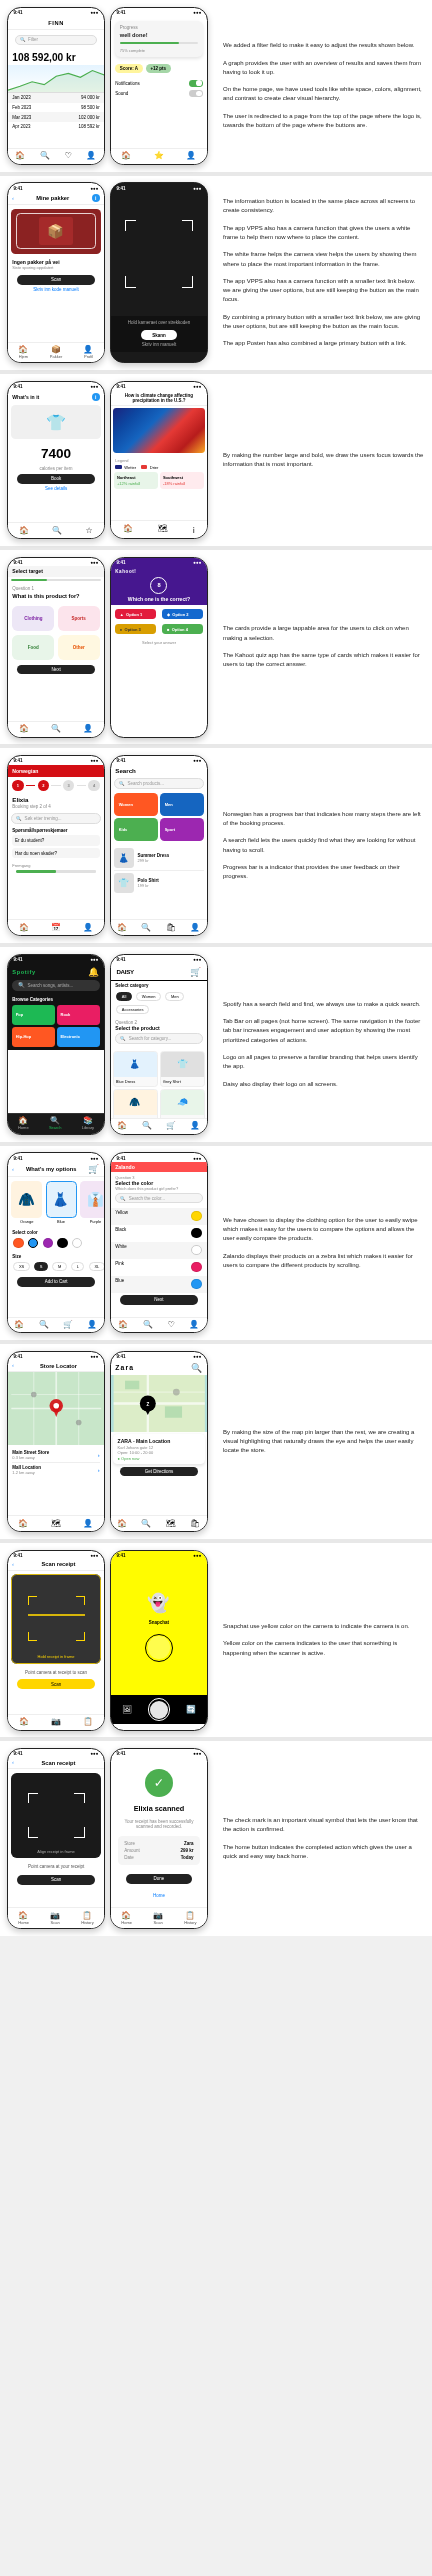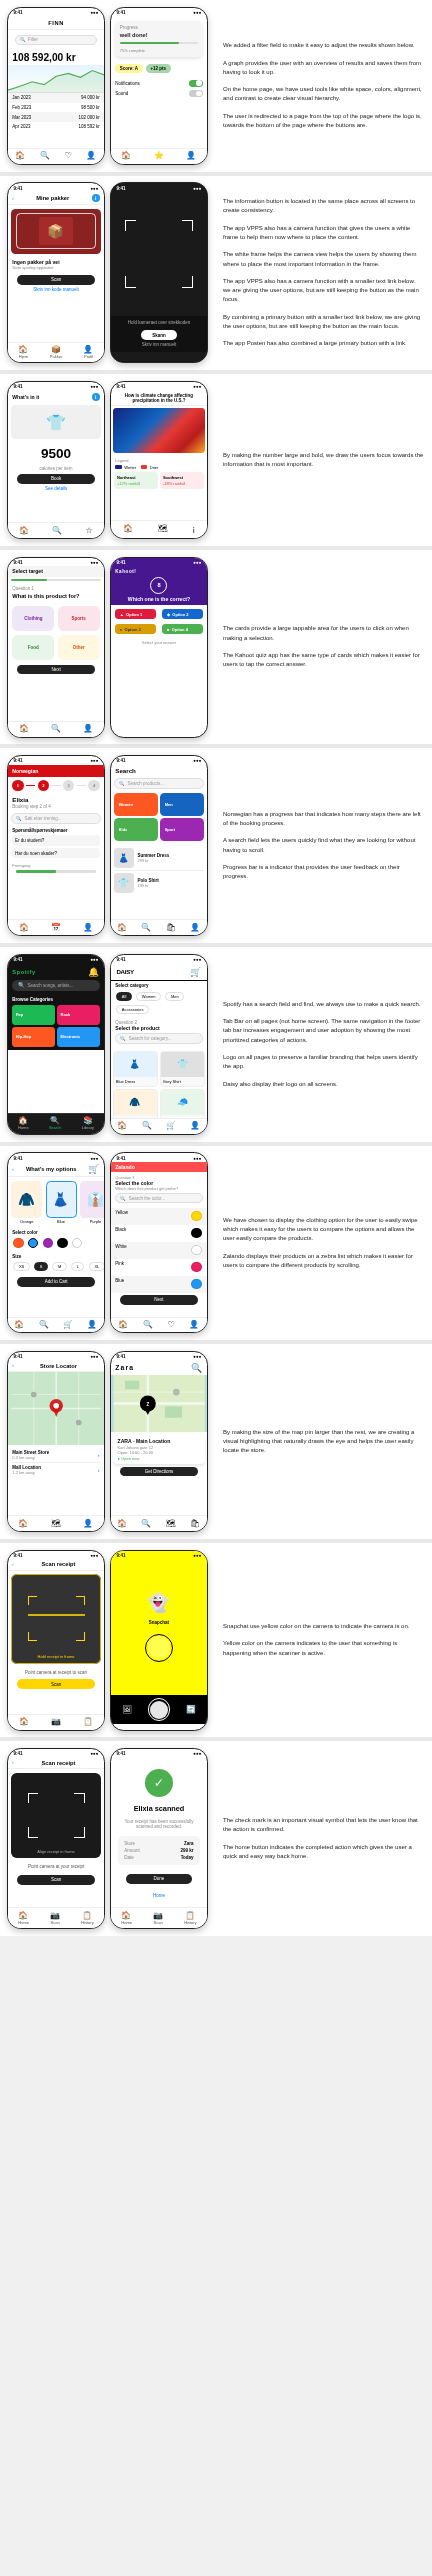--- a/index.html
+++ b/index.html
@@ -606,21 +606,21 @@
       </div>
       <div style="display:flex; justify-content:space-between; align-items:center; padding:2.3px 4.5px;">
         <span style="font-size:5.1px; font-weight:700;">What's in it</span>
         <span class="info-icon">i</span>
       </div>
 
       <div style="background:#f0f0f0; height:34px; margin:2.3px 3.4px; border-radius:4.5px; display:flex; align-items:center; justify-content:center;">
         <span style="font-size:16px;">👕</span>
       </div>
 
-      <div class="number-large">9500</div>
+      <div class="number-large">7400</div>
       <div style="text-align:center; font-size:4.5px; color:#888; margin-bottom:3.4px;">calories per item</div>
 
       <div class="btn-primary">Book</div>
       <div style="text-align:center; font-size:4.5px; color:#007AFF; margin-top:2.3px;">See details</div>
       <div class="bottom-nav">
         <div class="bottom-nav-item">🏠</div>
         <div class="bottom-nav-item">🔍</div>
         <div class="bottom-nav-item">☆</div>
       </div>
     </div>

